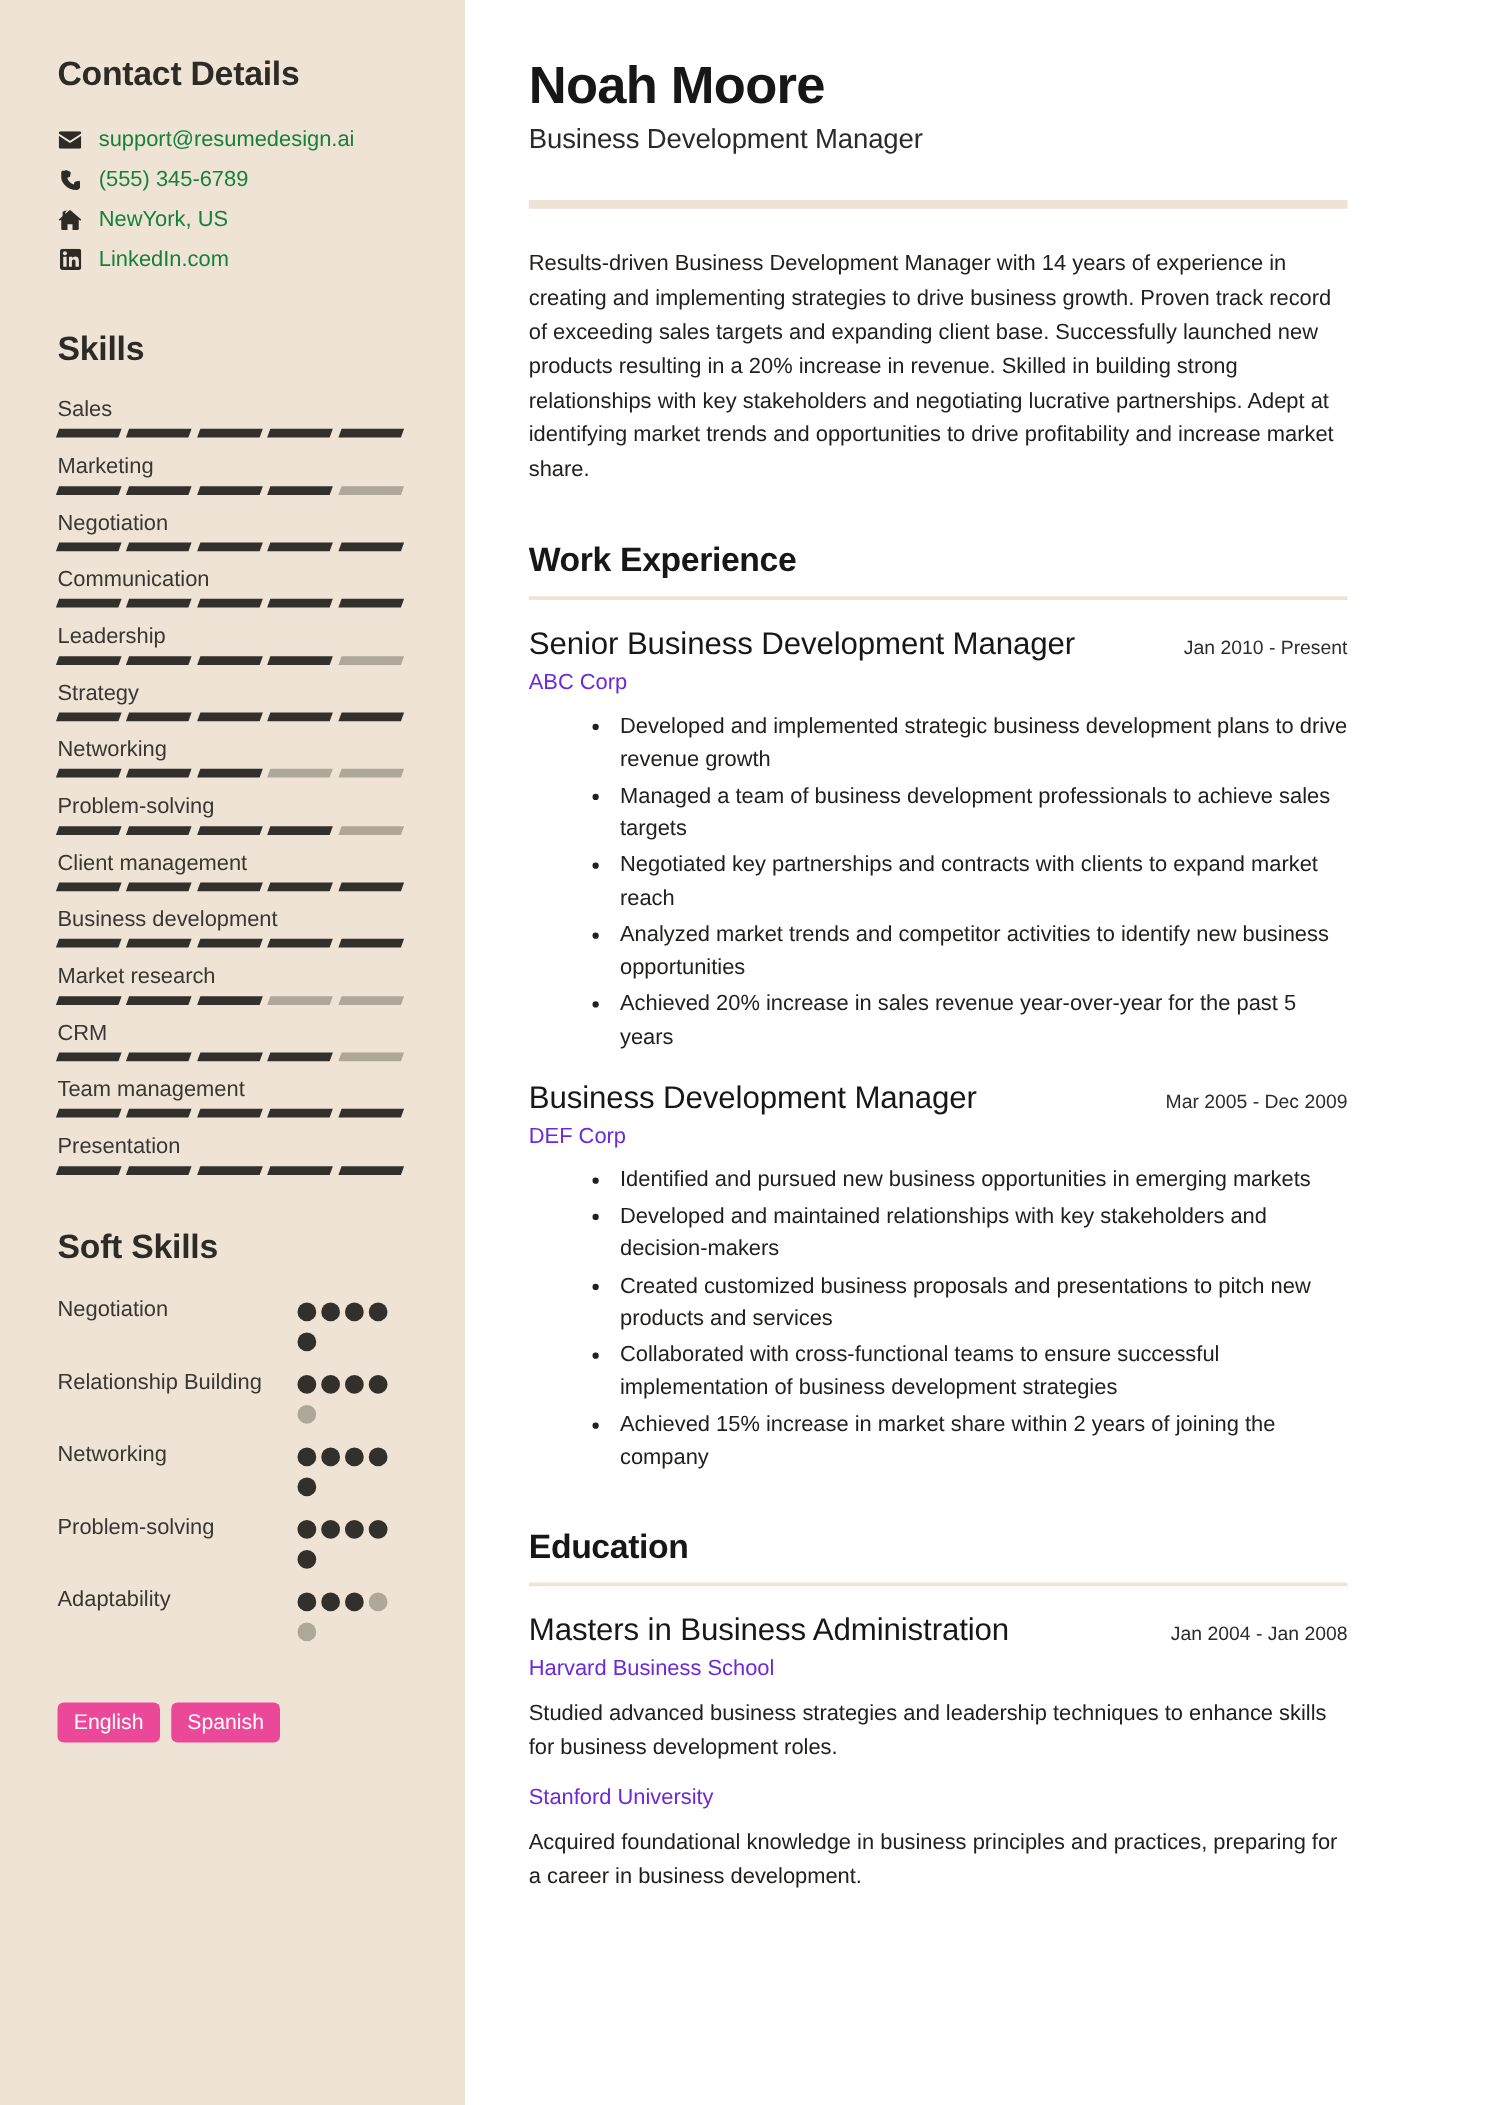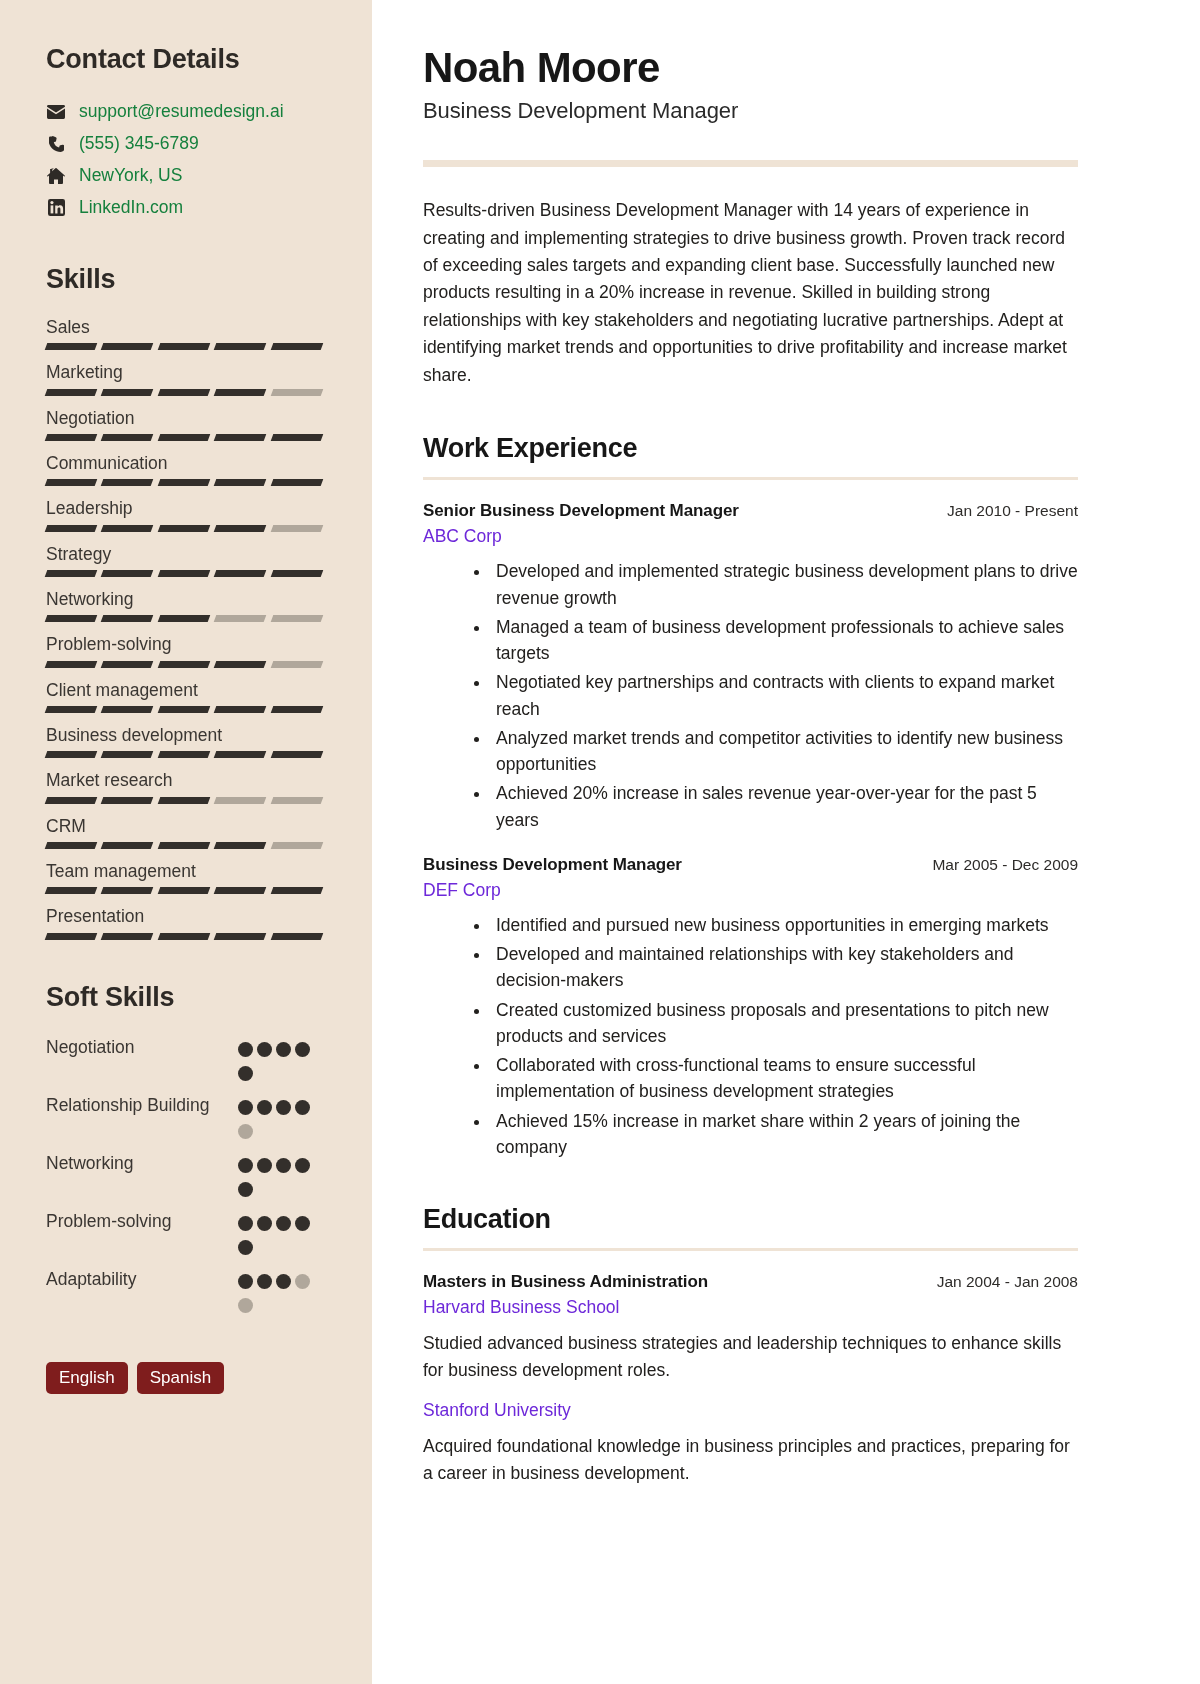--- a/index.html
+++ b/index.html
@@ -105,21 +105,21 @@
     border-radius: 50%;
     background: #B0A79B;
     margin-right: 4px;
     margin-bottom: 9px;
   }
   .dot.on { background: #332F2B; }
 
   
   .lang-tags { display: flex; gap: 9px; flex-wrap: wrap; }
   .tag {
-    background: #7f1d1d;
+    background: #ec4899;
     color: #FFFFFF;
     font-size: 17px;
     padding: 7px 13px 8px;
     border-radius: 5px;
     line-height: 1;
   }
 
   
   .main {
     flex: 1;
@@ -162,22 +162,22 @@
     margin-bottom: 21px;
   }
   .entry { margin-bottom: 22px; }
   .entry-head {
     display: flex;
     justify-content: space-between;
     align-items: baseline;
     gap: 20px;
   }
   .entry-title {
-    font-size: 17px;
-    font-weight: bold;
+    font-size: 25px;
+    font-weight: normal;
     color: #171717;
     letter-spacing: -0.1px;
   }
   .entry-date {
     font-size: 15.5px;
     color: #2E2C2A;
     white-space: nowrap;
   }
   .entry-org {
     font-size: 17.5px;

